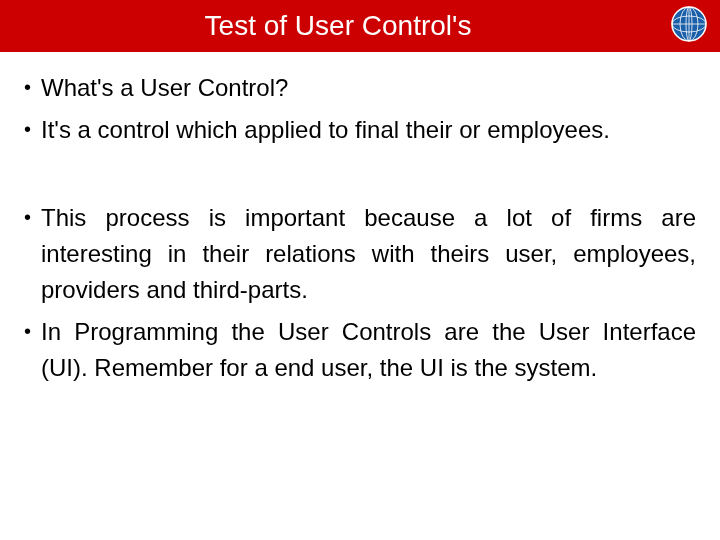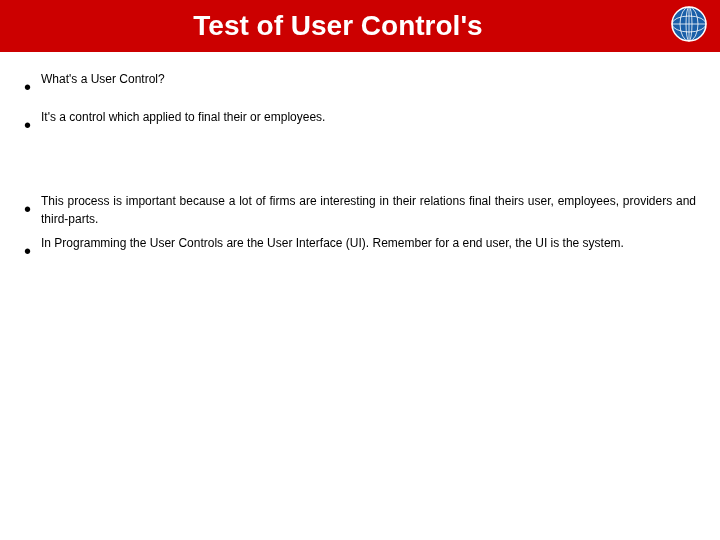--- a/index.html
+++ b/index.html
@@ -32,21 +32,21 @@
       display: flex;
       align-items: center;
       justify-content: center;
       min-height: 52px;
       position: relative;
     }
 
     .header-title {
       color: #ffffff;
       font-size: 28px;
-      font-weight: bold;
+      font-weight: normal;
       text-align: center;
     }
 
     .globe-icon-container {
       position: absolute;
       right: 12px;
       top: 50%;
       transform: translateY(-50%);
     }
 
@@ -78,21 +78,21 @@
 
     .bullet-dot {
       margin-right: 10px;
       font-size: 20px;
       flex-shrink: 0;
       margin-top: 2px;
     }
 
     .bullet-text {
       flex: 1;
-      font-size: 12px;
+      font-size: 24px;
       line-height: 1.5;
       text-align: justify;
     }
 
     .bullet-section-bottom {
       margin-top: 10px;
     }
 
     .divider-space {
       height: 18px;
@@ -135,21 +135,21 @@
       </div>
 
     </div>
 
     <div class="divider-space"></div>
 
     <div class="bullet-section-bottom">
 
       <div class="bullet-item">
         <span class="bullet-dot">•</span>
-        <span class="bullet-text">This process is important because a lot of firms are interesting in their relations final theirs user, employees, providers and third-parts.</span>
+        <span class="bullet-text">This process is important because a lot of firms are interesting in their relations with theirs user, employees, providers and third-parts.</span>
       </div>
 
       <div class="bullet-item">
         <span class="bullet-dot">•</span>
         <span class="bullet-text">In Programming the User Controls are the User Interface (UI). Remember for a end user, the UI is the system.</span>
       </div>
 
     </div>
 
   </div>

